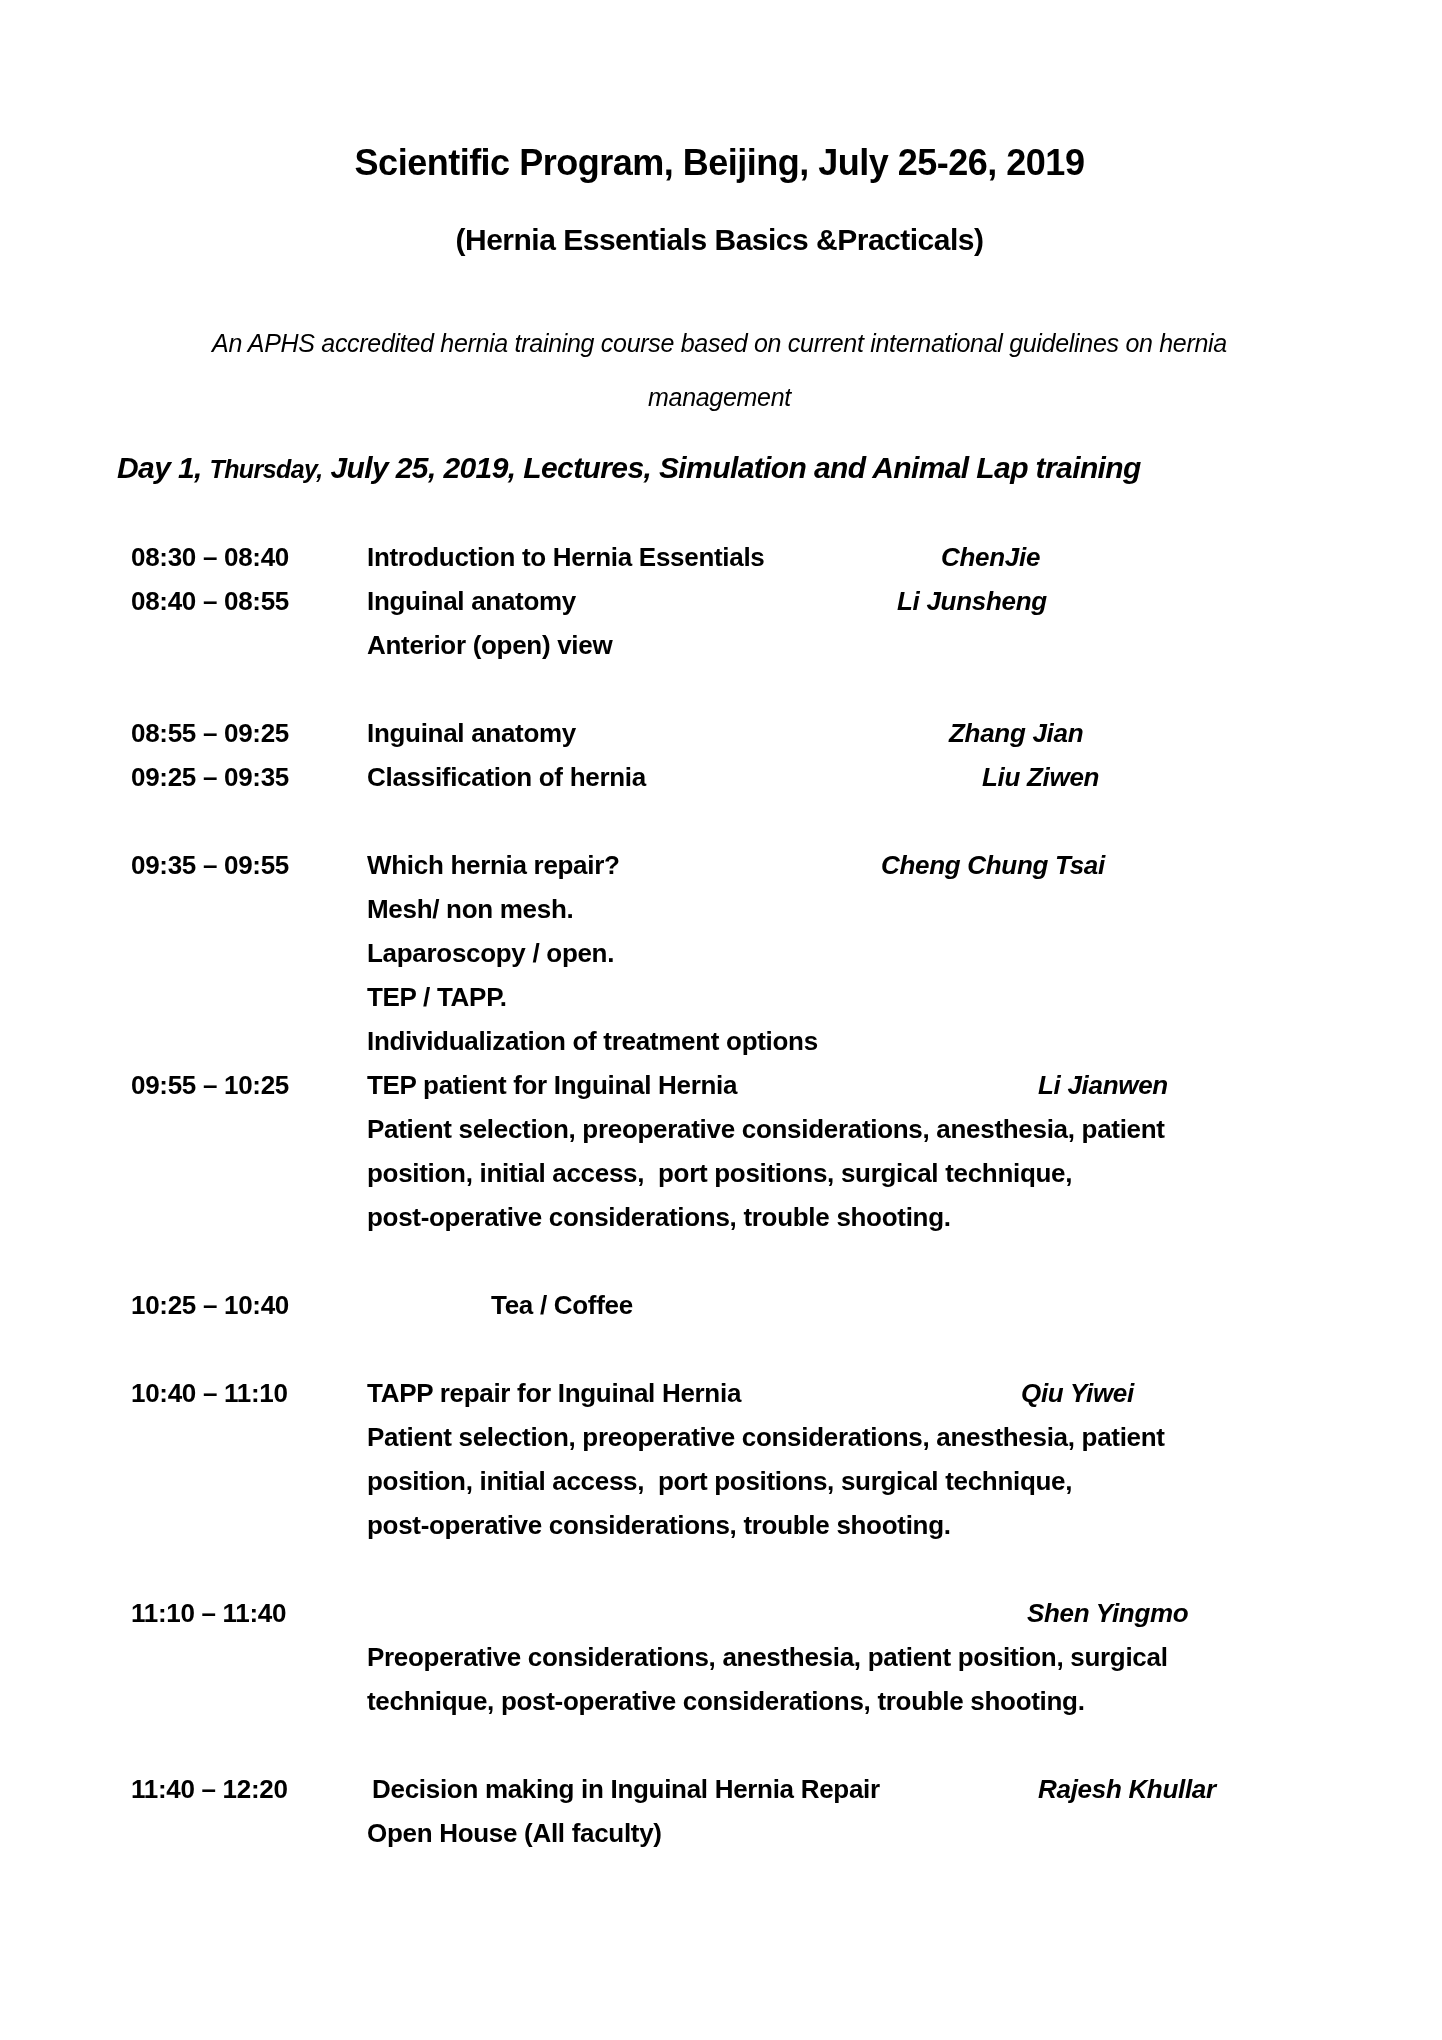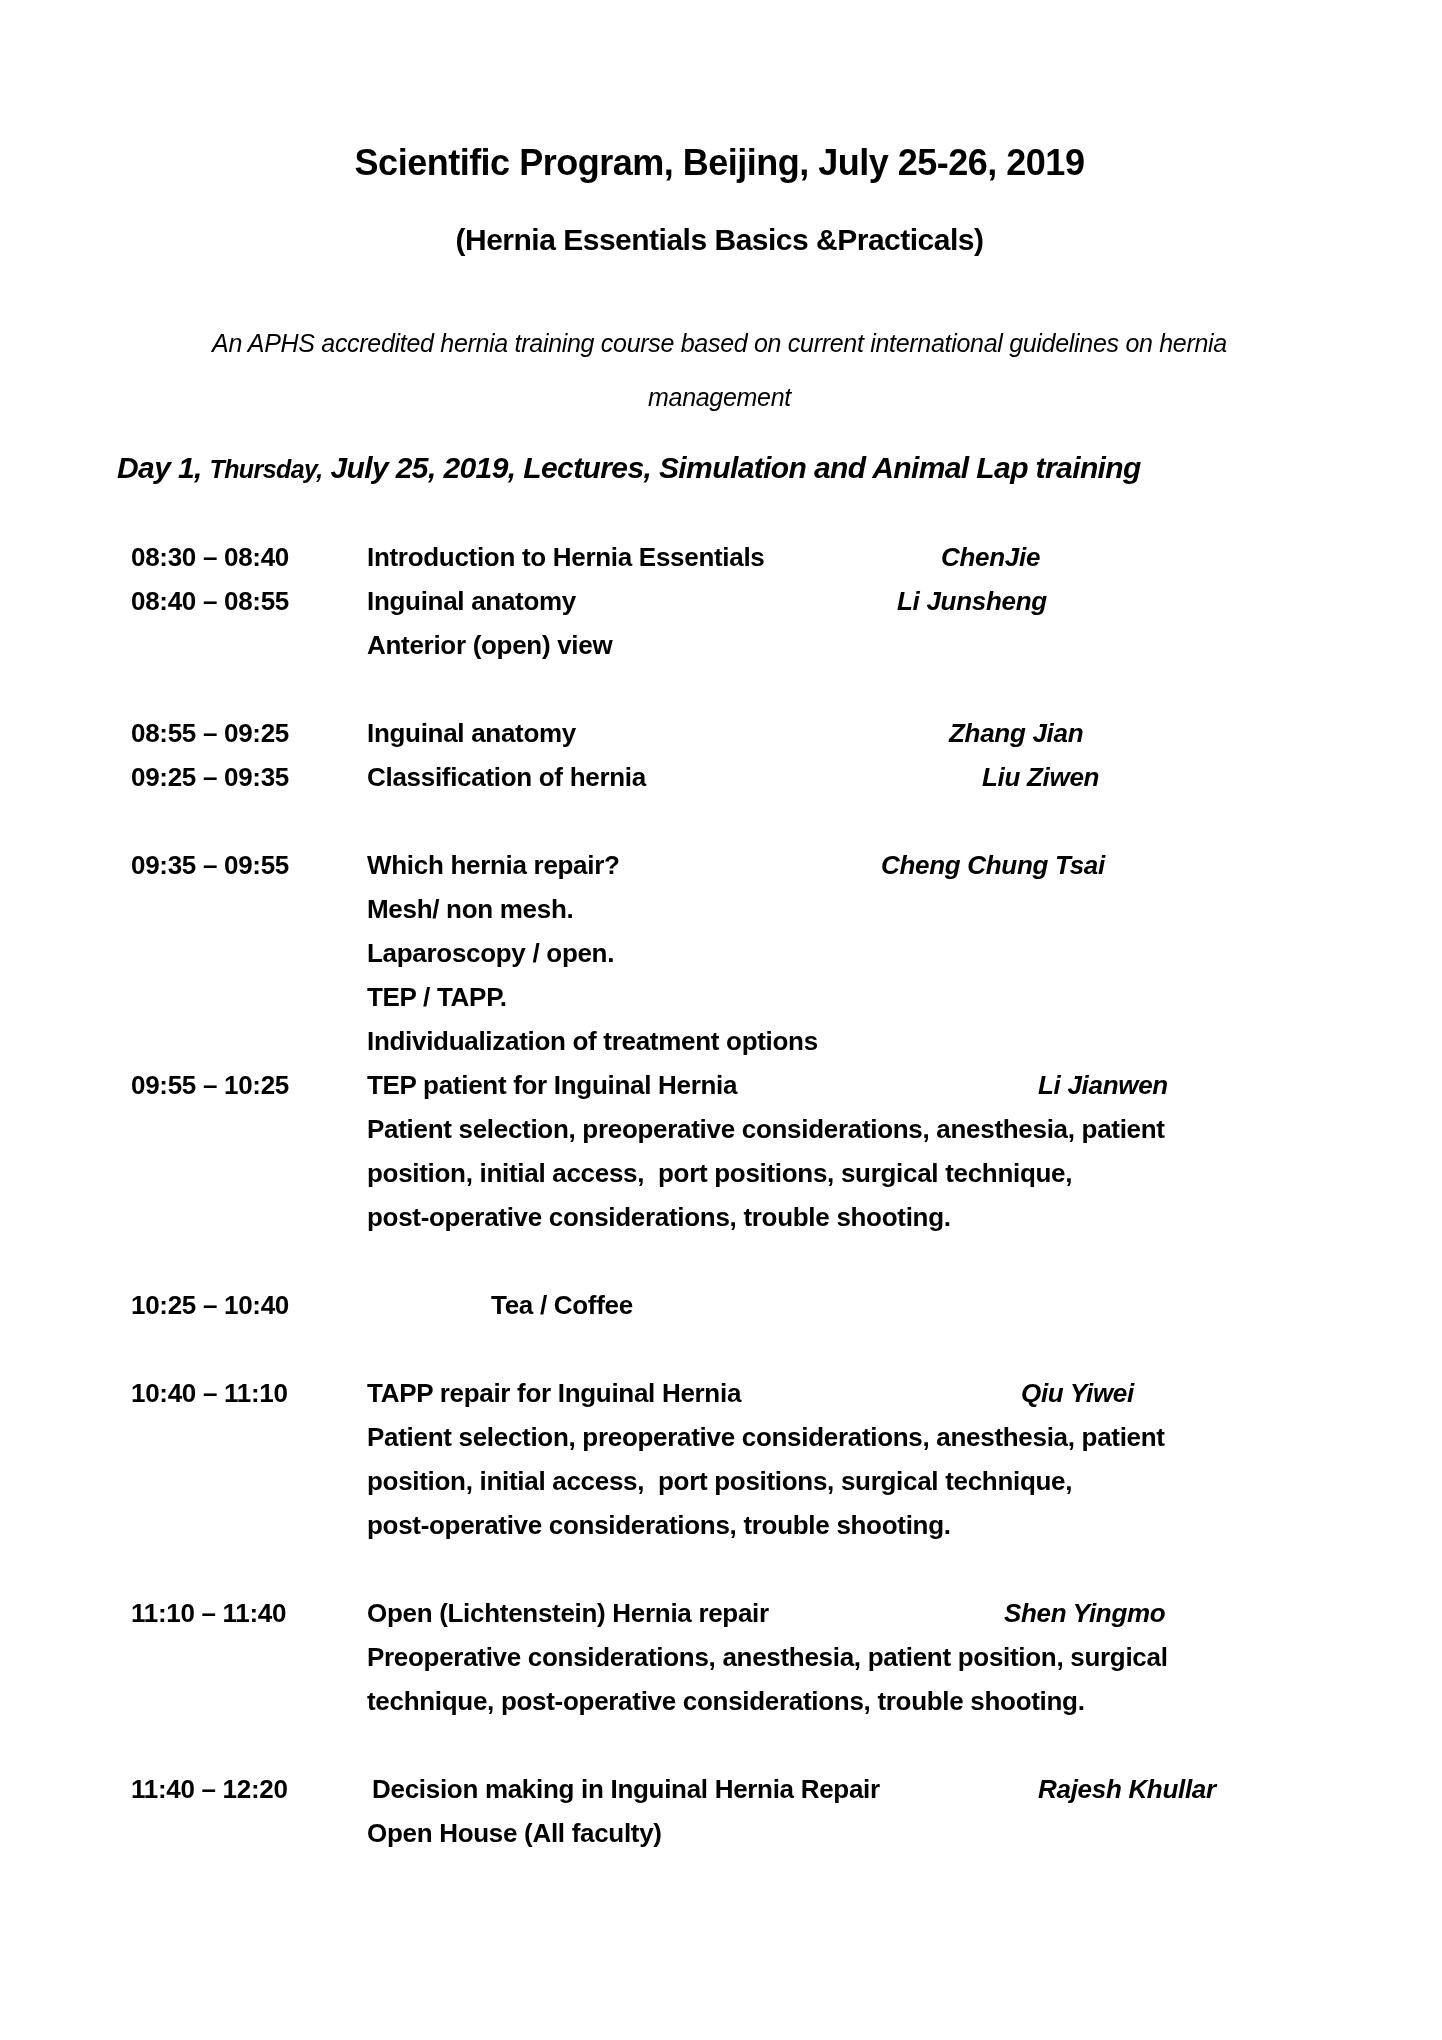--- a/index.html
+++ b/index.html
@@ -188,22 +188,21 @@
       <span class="detail">position, initial access,  port positions, surgical technique,</span>
     </div>
     <div class="line">
       <span class="detail">post-operative considerations, trouble shooting.</span>
     </div>
 
     <div class="line spacer"></div>
 
     <div class="line">
       <span class="time">11:10 – 11:40</span>
-      <span class="title">Open (Lichtenstein) Hernia repair</span>
-      <span class="speaker" style="left:873px">Shen Yingmo</span>
+      <span class="speaker" style="left:896px">Shen Yingmo</span>
     </div>
     <div class="line">
       <span class="detail">Preoperative considerations, anesthesia, patient position, surgical</span>
     </div>
     <div class="line">
       <span class="detail">technique, post-operative considerations, trouble shooting.</span>
     </div>
 
     <div class="line spacer"></div>
 

